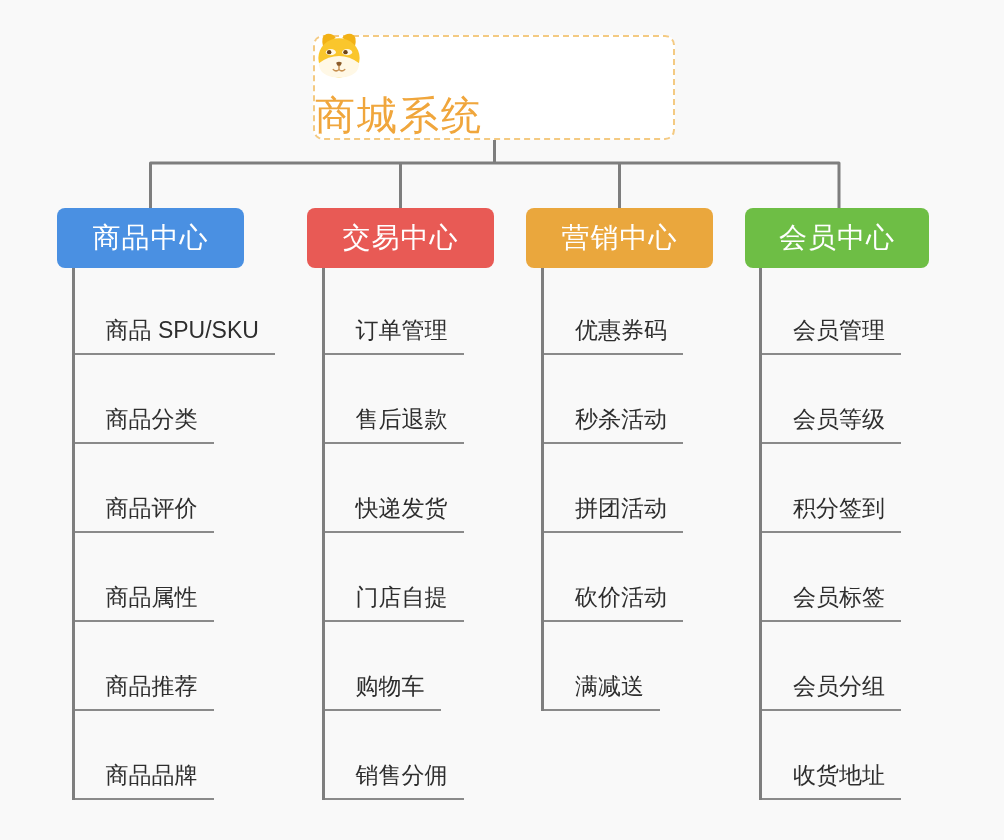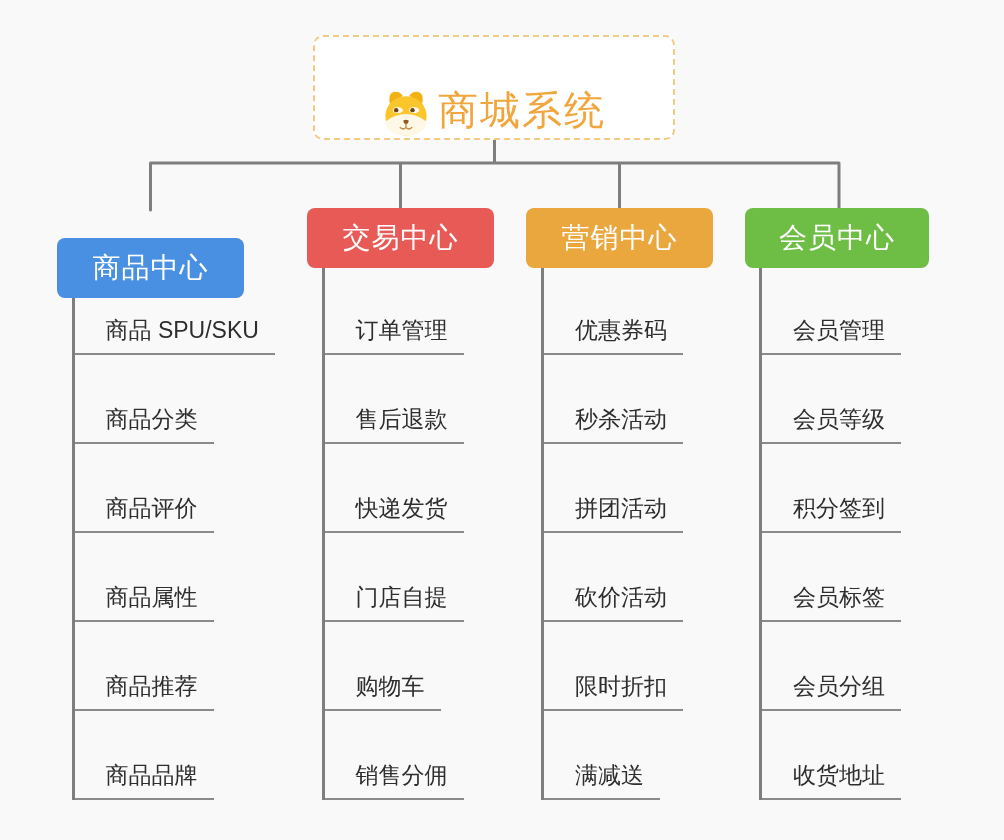--- a/index.html
+++ b/index.html
@@ -11,37 +11,38 @@
     overflow:hidden;
   }
   svg.connectors{position:absolute;left:0;top:0;z-index:0;}
   
   .root-node{
     position:absolute;left:313px;top:35px;width:362px;height:105px;
     background:#ffffff;
     border:2px dashed #f4ca82;
     border-radius:10px;
     box-sizing:border-box;
-    display:flex;align-items:flex-end;justify-content:center;gap:8px;
+    display:flex;align-items:flex-start;justify-content:center;gap:8px;
     z-index:3;
+    flex-direction:column;
   }
   .root-title{
     font-size:40px;letter-spacing:2px;font-weight:500;
     color:#f0a63c;white-space:nowrap;
   }
   .dog-icon{width:48px;height:48px;flex:0 0 auto;}
   
   .branch-header{
     position:absolute;top:208px;height:60px;width:187px;
     border-radius:8px;box-sizing:border-box;
     display:flex;align-items:center;justify-content:center;
     color:#ffffff;font-size:28px;letter-spacing:1px;white-space:nowrap;
     z-index:2;
   }
-  #hdr-0{left:57px;margin-top:30px;}
+  #hdr-0{left:57px;}
   #hdr-1{left:307px;}
   #hdr-2{left:526px;}
   #hdr-3{left:745px;width:184px;}
   
   .items{
     position:absolute;top:266px;
     border-left:3px solid #7e7e7e;
     display:flex;flex-direction:column;align-items:flex-start;
     z-index:1;
   }
@@ -103,21 +104,20 @@
       <div class="item">快递发货</div>
       <div class="item">门店自提</div>
       <div class="item">购物车</div>
       <div class="item">销售分佣</div>
     </div>
   <div class="items" id="items-2">
       <div class="item">优惠券码</div>
       <div class="item">秒杀活动</div>
       <div class="item">拼团活动</div>
       <div class="item">砍价活动</div>
-      <div class="item">限时折扣</div>
       <div class="item">满减送</div>
     </div>
   <div class="items" id="items-3">
       <div class="item">会员管理</div>
       <div class="item">会员等级</div>
       <div class="item">积分签到</div>
       <div class="item">会员标签</div>
       <div class="item">会员分组</div>
       <div class="item">收货地址</div>
     </div>

